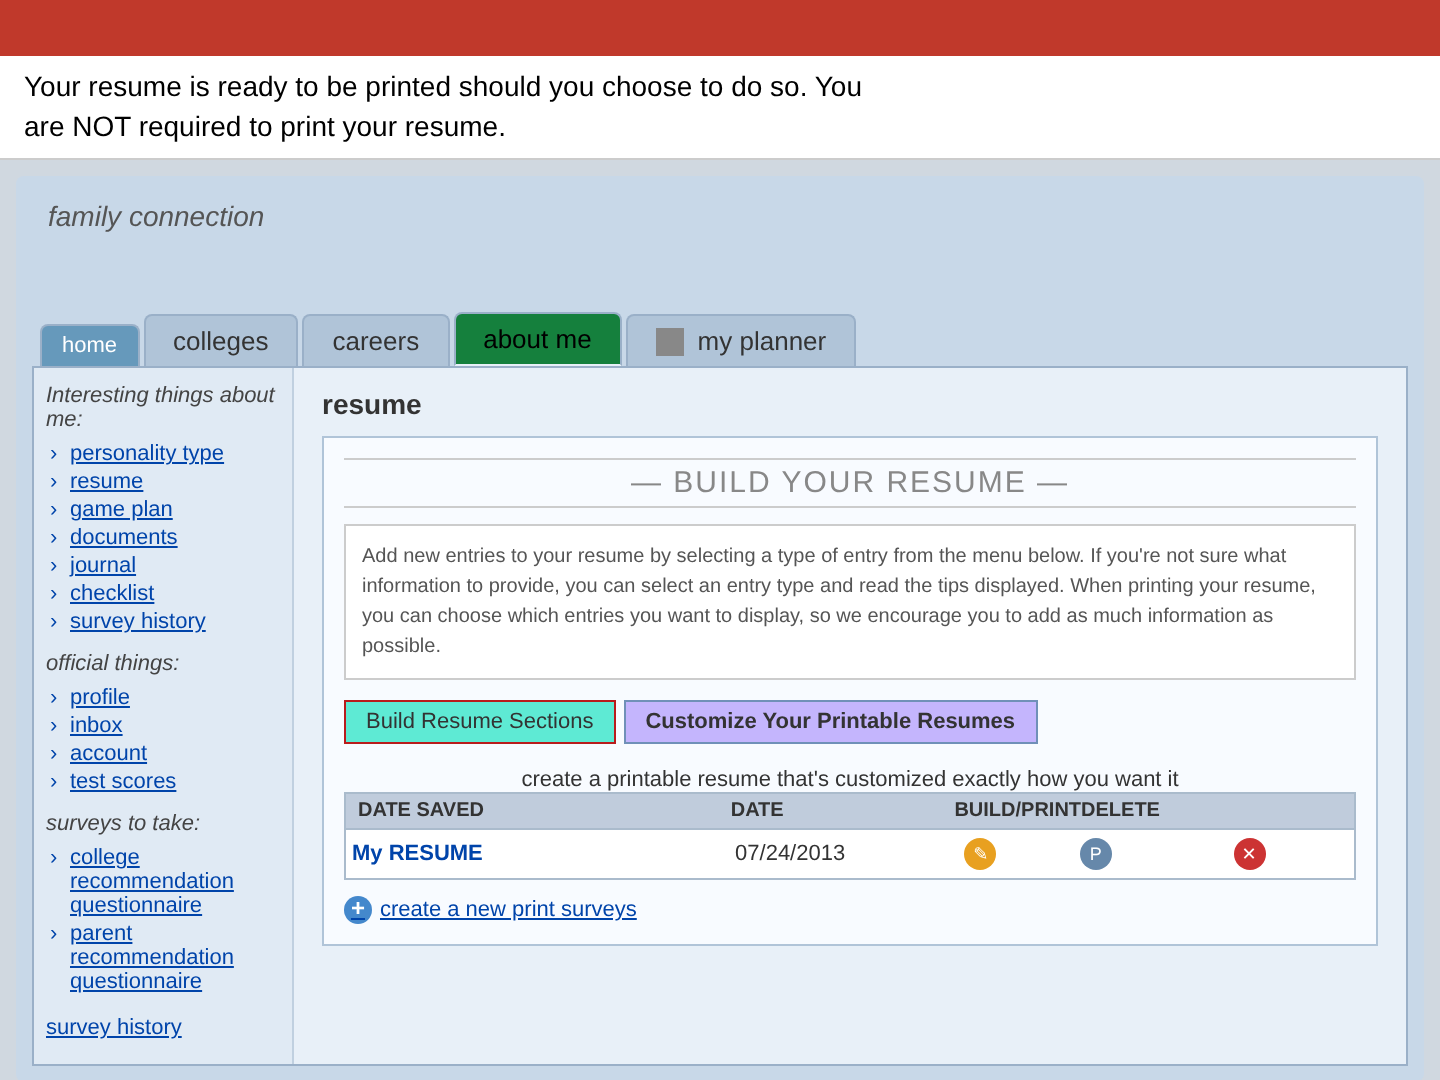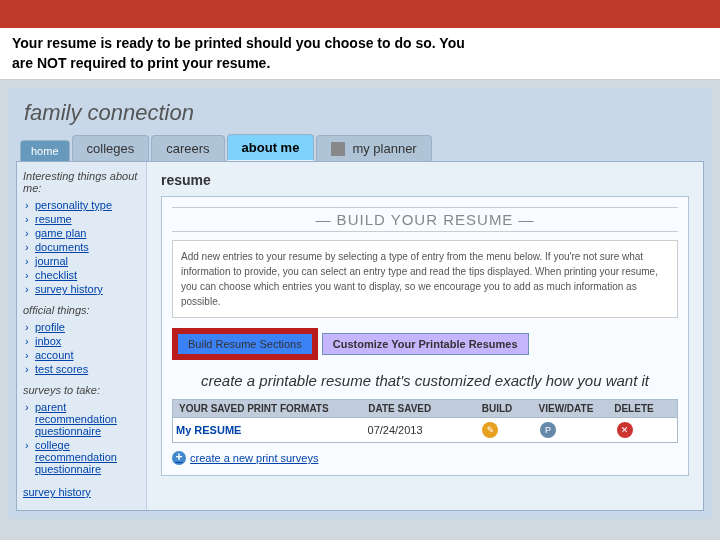--- a/index.html
+++ b/index.html
@@ -16,35 +16,35 @@
       background: #c0392b;
       height: 28px;
       width: 100%;
     }
 
     .alert-bar {
       background: #fff;
       border-bottom: 1px solid #ccc;
       padding: 6px 12px;
       font-size: 14px;
-      font-weight: bold;
+      font-weight: normal;
       color: #000;
       text-align: left;
       line-height: 1.4;
     }
 
     .main-container {
       background: #c8d8e8;
       margin: 8px;
       border-radius: 4px;
       padding: 8px;
     }
 
     .family-connection-title {
-      font-size: 22px;
+      font-size: 14px;
       color: #555;
       font-style: italic;
       padding: 4px 8px 8px 8px;
     }
 
     .nav-tabs {
       display: flex;
       align-items: flex-end;
       gap: 2px;
       padding: 0 4px;
@@ -54,32 +54,33 @@
     .nav-tab {
       padding: 5px 14px;
       background: #b0c4d8;
       border: 1px solid #9ab0c8;
       border-bottom: none;
       border-radius: 4px 4px 0 0;
       cursor: pointer;
       font-size: 13px;
       color: #333;
       text-decoration: none;
+      margin-top: 32px;
     }
 
     .nav-tab.home-tab {
       background: #6699bb;
       color: #fff;
       font-size: 11px;
       padding: 4px 10px;
     }
 
     .nav-tab.active {
-      background: #7dd3fc;
-      font-weight: bold;
+      background: #15803d;
+      font-weight: normal;
       color: #000;
       border-bottom: 1px solid #e8f0f8;
       z-index: 2;
     }
 
     .nav-tab.my-planner {
       display: flex;
       align-items: center;
       gap: 4px;
     }
@@ -176,43 +177,41 @@
     }
 
     .resume-buttons {
       display: flex;
       gap: 4px;
       margin-bottom: 12px;
       align-items: center;
     }
 
     .btn-build {
-      background: #3b82f6;
-      border: 6px solid #b91c1c;
+      background: #5eead4;
+      border: 1px solid #b91c1c;
       padding: 4px 10px;
       font-size: 11px;
       cursor: pointer;
       color: #333;
     }
 
     .btn-customize {
       background: #c4b5fd;
       border: 1px solid #7090b8;
       padding: 4px 10px;
       font-size: 11px;
       cursor: pointer;
       color: #333;
       font-weight: bold;
     }
 
     .customize-description {
-      font-size: 15px;
-      color: #333;
-      margin-bottom: 10px;
-      font-style: italic;
+      font-size: 11px;
+      color: #333;
       text-align: center;
     }
 
     .saved-formats-header {
       display: grid;
       grid-template-columns: 2fr 1.2fr 0.6fr 0.8fr 0.6fr;
       background: #c0ccdc;
       padding: 3px 6px;
       font-size: 10px;
       font-weight: bold;
@@ -320,46 +319,45 @@
       <a class="sidebar-link">checklist</a>
       <a class="sidebar-link">survey history</a>
 
       <div class="sidebar-section-title">official things:</div>
       <a class="sidebar-link">profile</a>
       <a class="sidebar-link">inbox</a>
       <a class="sidebar-link">account</a>
       <a class="sidebar-link">test scores</a>
 
       <div class="sidebar-section-title">surveys to take:</div>
+      <a class="sidebar-link">college recommendation questionnaire</a>
       <a class="sidebar-link">parent recommendation questionnaire</a>
-      <a class="sidebar-link">college recommendation questionnaire</a>
 
       <div class="survey-history-bottom">survey history</div>
     </div>
 
     <div class="main-content">
       <div class="section-title">resume</div>
 
       <div class="resume-box">
         <div class="build-resume-header">— BUILD YOUR RESUME —</div>
 
         <div class="resume-description">Add new entries to your resume by selecting a type of entry from the menu below. If you're not sure what information to provide, you can select an entry type and read the tips displayed. When printing your resume, you can choose which entries you want to display, so we encourage you to add as much information as possible.</div>
 
         <div class="resume-buttons">
           <button class="btn-build">Build Resume Sections</button>
           <button class="btn-customize">Customize Your Printable Resumes</button>
         </div>
 
         <div class="customize-description">create a printable resume that's customized exactly how you want it</div>
 
         <div class="saved-formats-header">
-          <span>YOUR SAVED PRINT FORMATS</span>
           <span>DATE SAVED</span>
-          <span>BUILD</span>
-          <span>VIEW/DATE</span>
+          <span>DATE</span>
+          <span>BUILD/PRINT</span>
           <span>DELETE</span>
         </div>
 
         <div class="saved-formats-row">
           <span class="row-name">My RESUME</span>
           <span>07/24/2013</span>
           <span>
             <span class="icon-circle icon-edit">✎</span>
           </span>
           <span>

